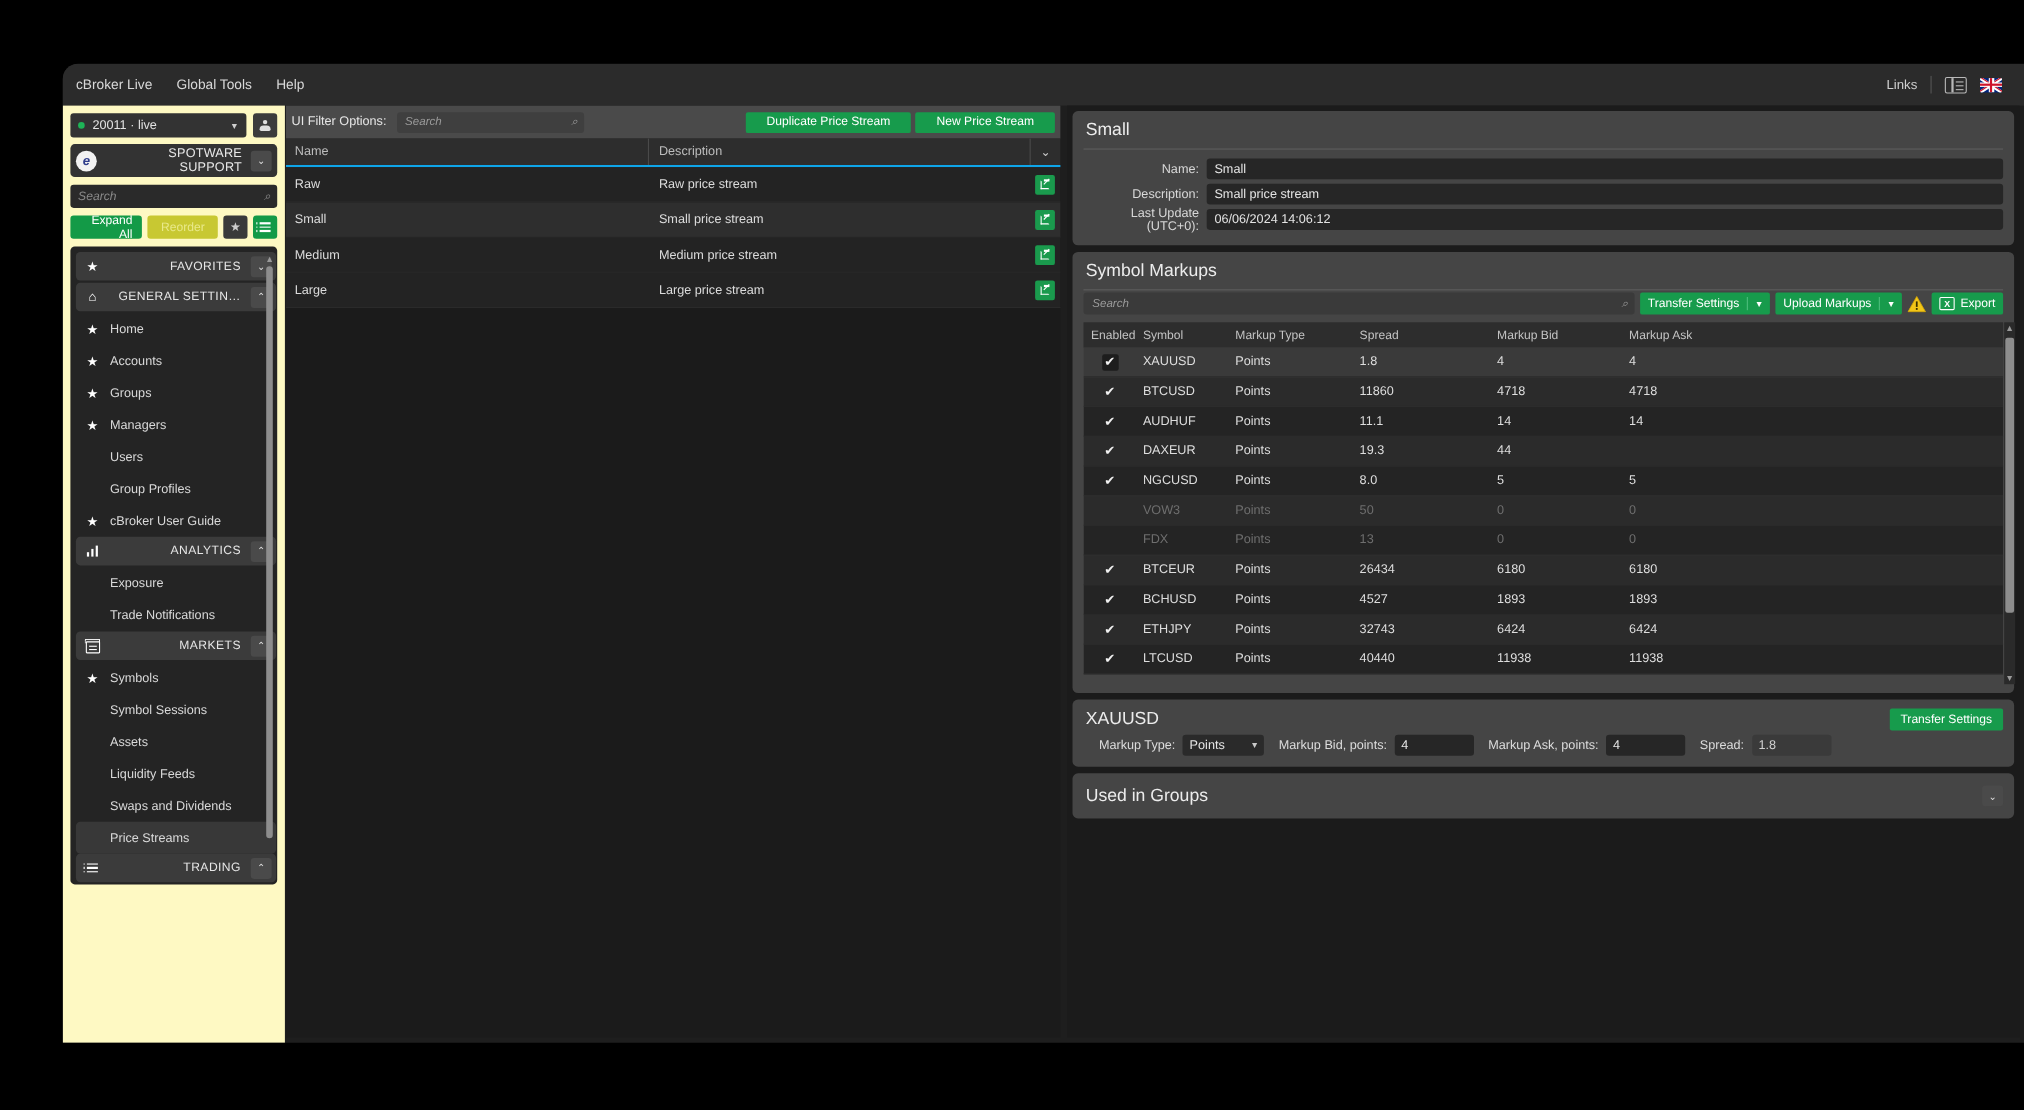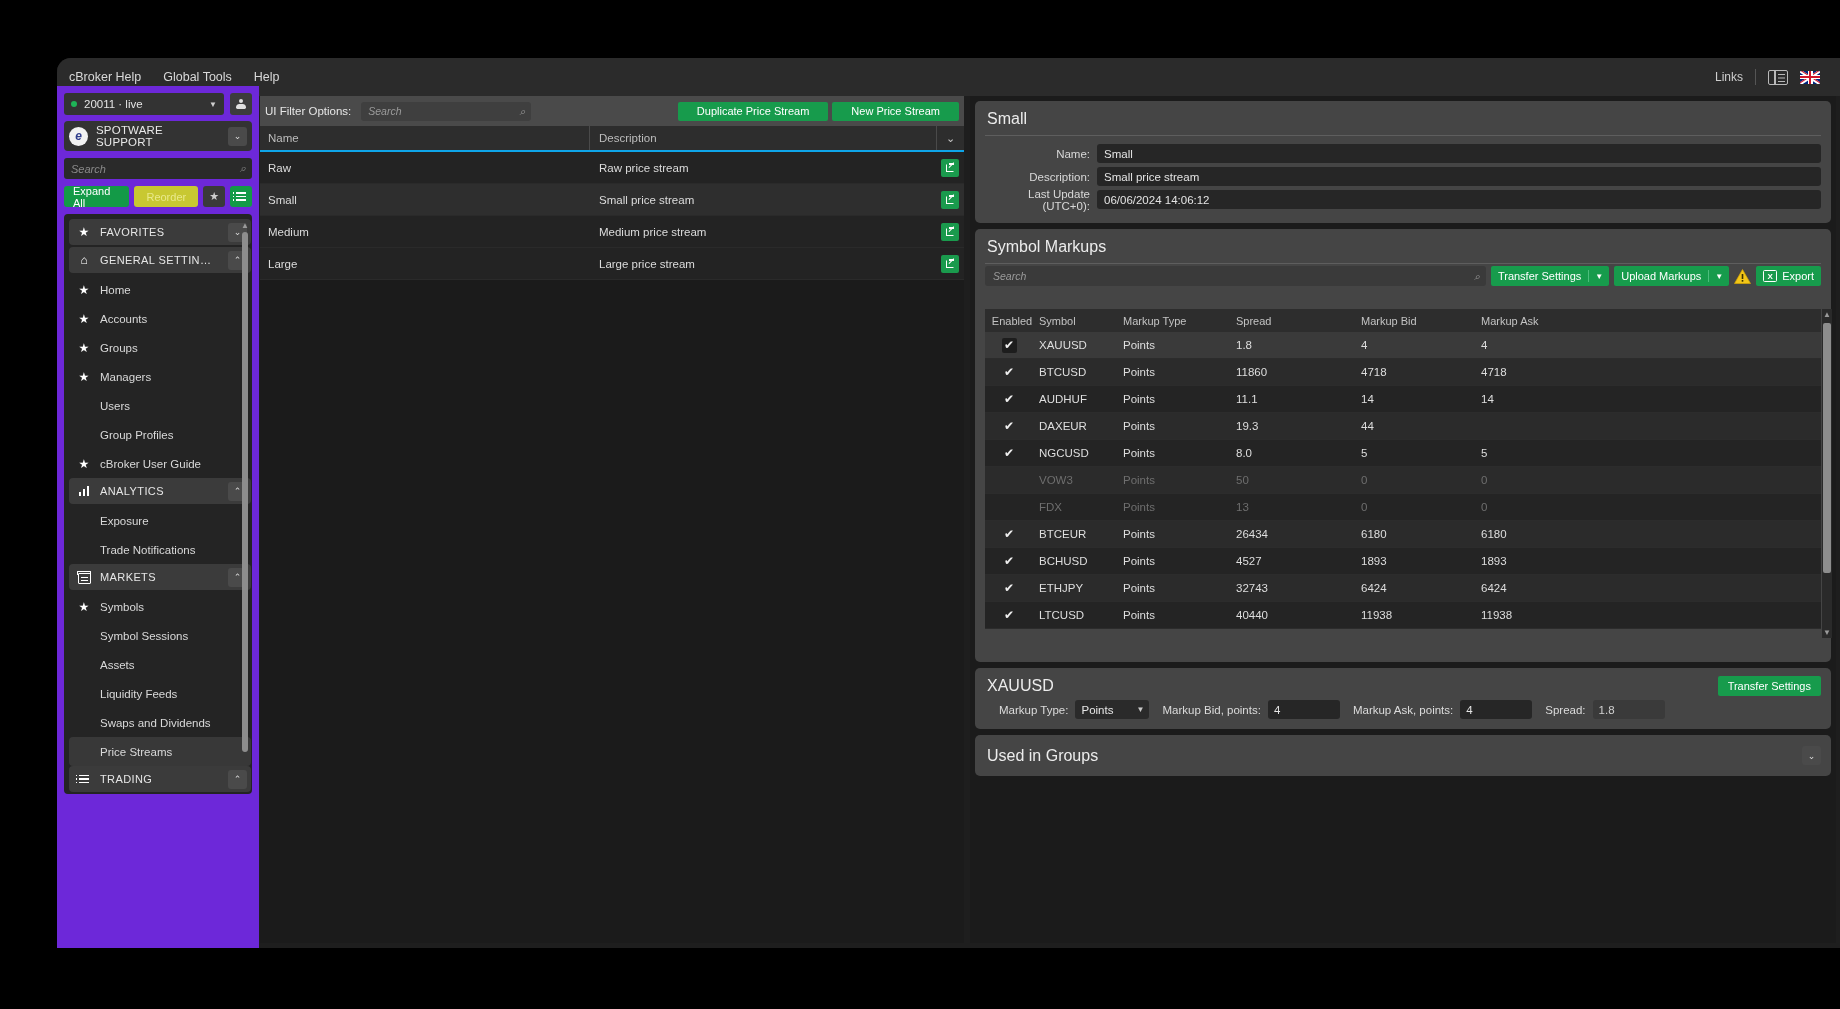--- a/index.html
+++ b/index.html
@@ -39,24 +39,25 @@
   .flag .d2 { width: 28px; height: 3px; background:#fff; top:5px; left:-4px; transform: rotate(-33deg); }
   .flag .d1b { width: 28px; height: 1.4px; background:#cf142b; top:5.8px; left:-4px; transform: rotate(33deg); }
   .flag .d2b { width: 28px; height: 1.4px; background:#cf142b; top:5.8px; left:-4px; transform: rotate(-33deg); }
   .flag .hw { left:0; right:0; height:4px; top:4.5px; background:#fff; }
   .flag .vw { top:0; bottom:0; width:5px; left:7.5px; background:#fff; }
   .flag .hr { left:0; right:0; height:2.2px; top:5.4px; background:#cf142b; }
   .flag .vr { top:0; bottom:0; width:2.6px; left:8.7px; background:#cf142b; }
 
   
   .sidebar {
-    position: absolute; left: 0; top: 28px;
+    position: absolute; left: 0; top: 38px;
     width: 202px; bottom: 0;
-    background: #6d28d9;
+    background: #fef9c3;
     padding: 7px;
+    text-align: right;
   }
   .acct-row { display:flex; gap:6px; }
   .acct-select {
     flex: 1; height: 22px; background: #333; border-radius: 3px;
     display: flex; align-items: center; padding: 0 7px; gap: 7px;
     position: relative;
   }
   .dot { width: 6px; height: 6px; border-radius: 50%; background: #1eb457; }
   .acct-label { color: #e3e3e3; font-size: 11.5px; }
   .caret { position:absolute; right:7px; color:#cfcfcf; font-size:8px; }
@@ -174,21 +175,21 @@
   .mk-search span { color:#9b9b9b; font-size:10.5px; font-style:italic; }
   .gbtn { background:#179b4c; height:20px; border-radius:2px; display:flex; align-items:center; color:#fff; font-size:11px; }
   .gbtn .gtxt { padding: 0 7px; }
   .gbtn .gsep { width:1px; height:12px; background:#4cbd7c; }
   .gbtn .gcar { padding: 0 6px; font-size:8px; }
   .warn { width:17px; height:15px; position:relative; }
   .warn svg { display:block; }
   .xls { width:14px; height:12px; background:#1a9a4d; border:1.2px solid #fff; border-radius:1.5px;
      display:flex; align-items:center; justify-content:center; color:#fff; font-size:8px; font-weight:bold; }
 
-  .mk-table { margin: 16px 10px; position: relative; }
+  .mk-table { margin: 0 10px; position: relative; }
   .mk-head { display:flex; height:23px; background:#2d2d2d; align-items:center; }
   .mk-head div { color:#c3c3c3; font-size:11px; height:100%; display:flex; align-items:center; }
   .mk-body { height: 306px; overflow: hidden; position: relative; }
   .mk-row { display:flex; height:27px; align-items:center; background:#242424; border-bottom:1px solid #2c2c2c; }
   .mk-row.sel { background:#3a3a3a; }
   .mk-row.alt { background:#2b2b2b; }
   .mk-row div { color:#dedede; font-size:11.5px; height:100%; display:flex; align-items:center; }
   .mk-row.disabled div { color:#6e6e6e; }
   .col-en { width: 48px; justify-content:center !important; }
   .col-sym { width: 88px; padding-left: 6px; }
@@ -218,21 +219,21 @@
   .used-card { display:flex; align-items:center; padding: 11px 10px 11px 12px; }
   .used-card .ut { color:#ececec; font-size:16px; flex:1; }
 </style>
 </head>
 <body>
 
 <div class="app-window">
 
   <div class="menubar">
     <div class="mleft">
-      <div class="mitem">cBroker Help</div>
+      <div class="mitem">cBroker Live</div>
       <div class="mitem">Global Tools</div>
       <div class="mitem">Help</div>
     </div>
     <div class="mright">
       <div class="links">Links</div>
       <div class="vsep"></div>
       <div class="panel-icon"></div>
       <div class="flag">
         <i class="d1"></i>
           <i class="d2"></i>

